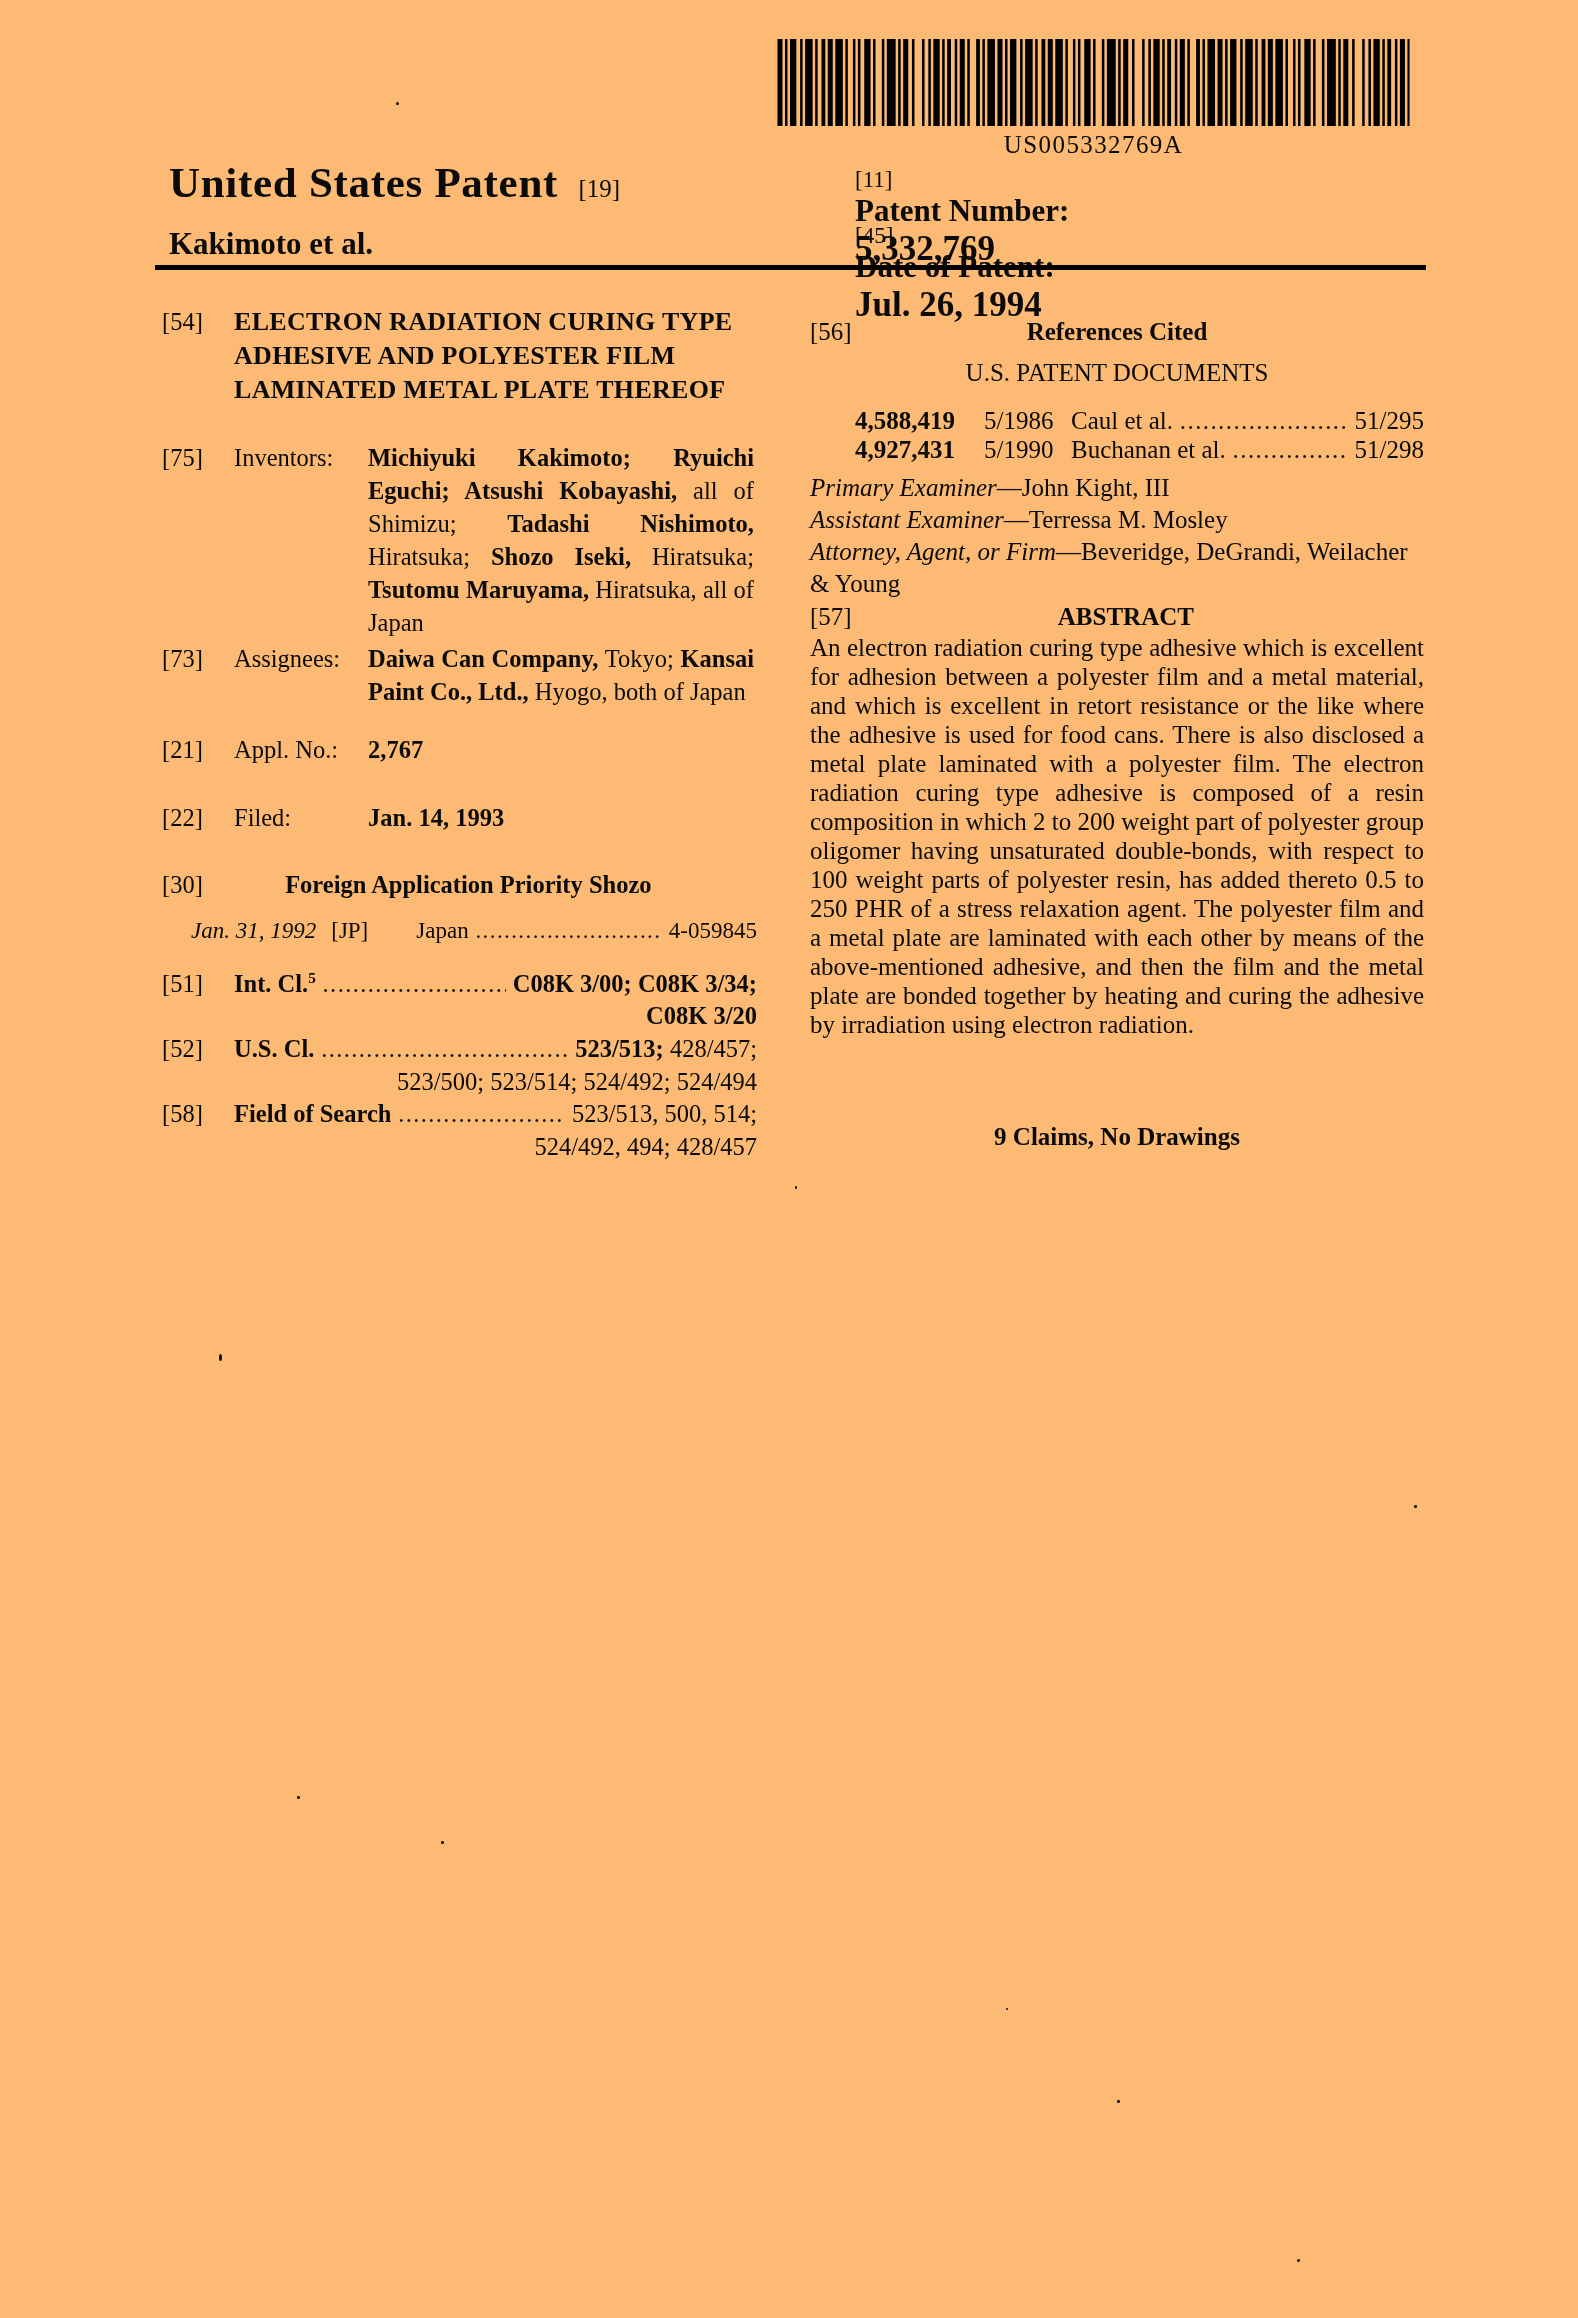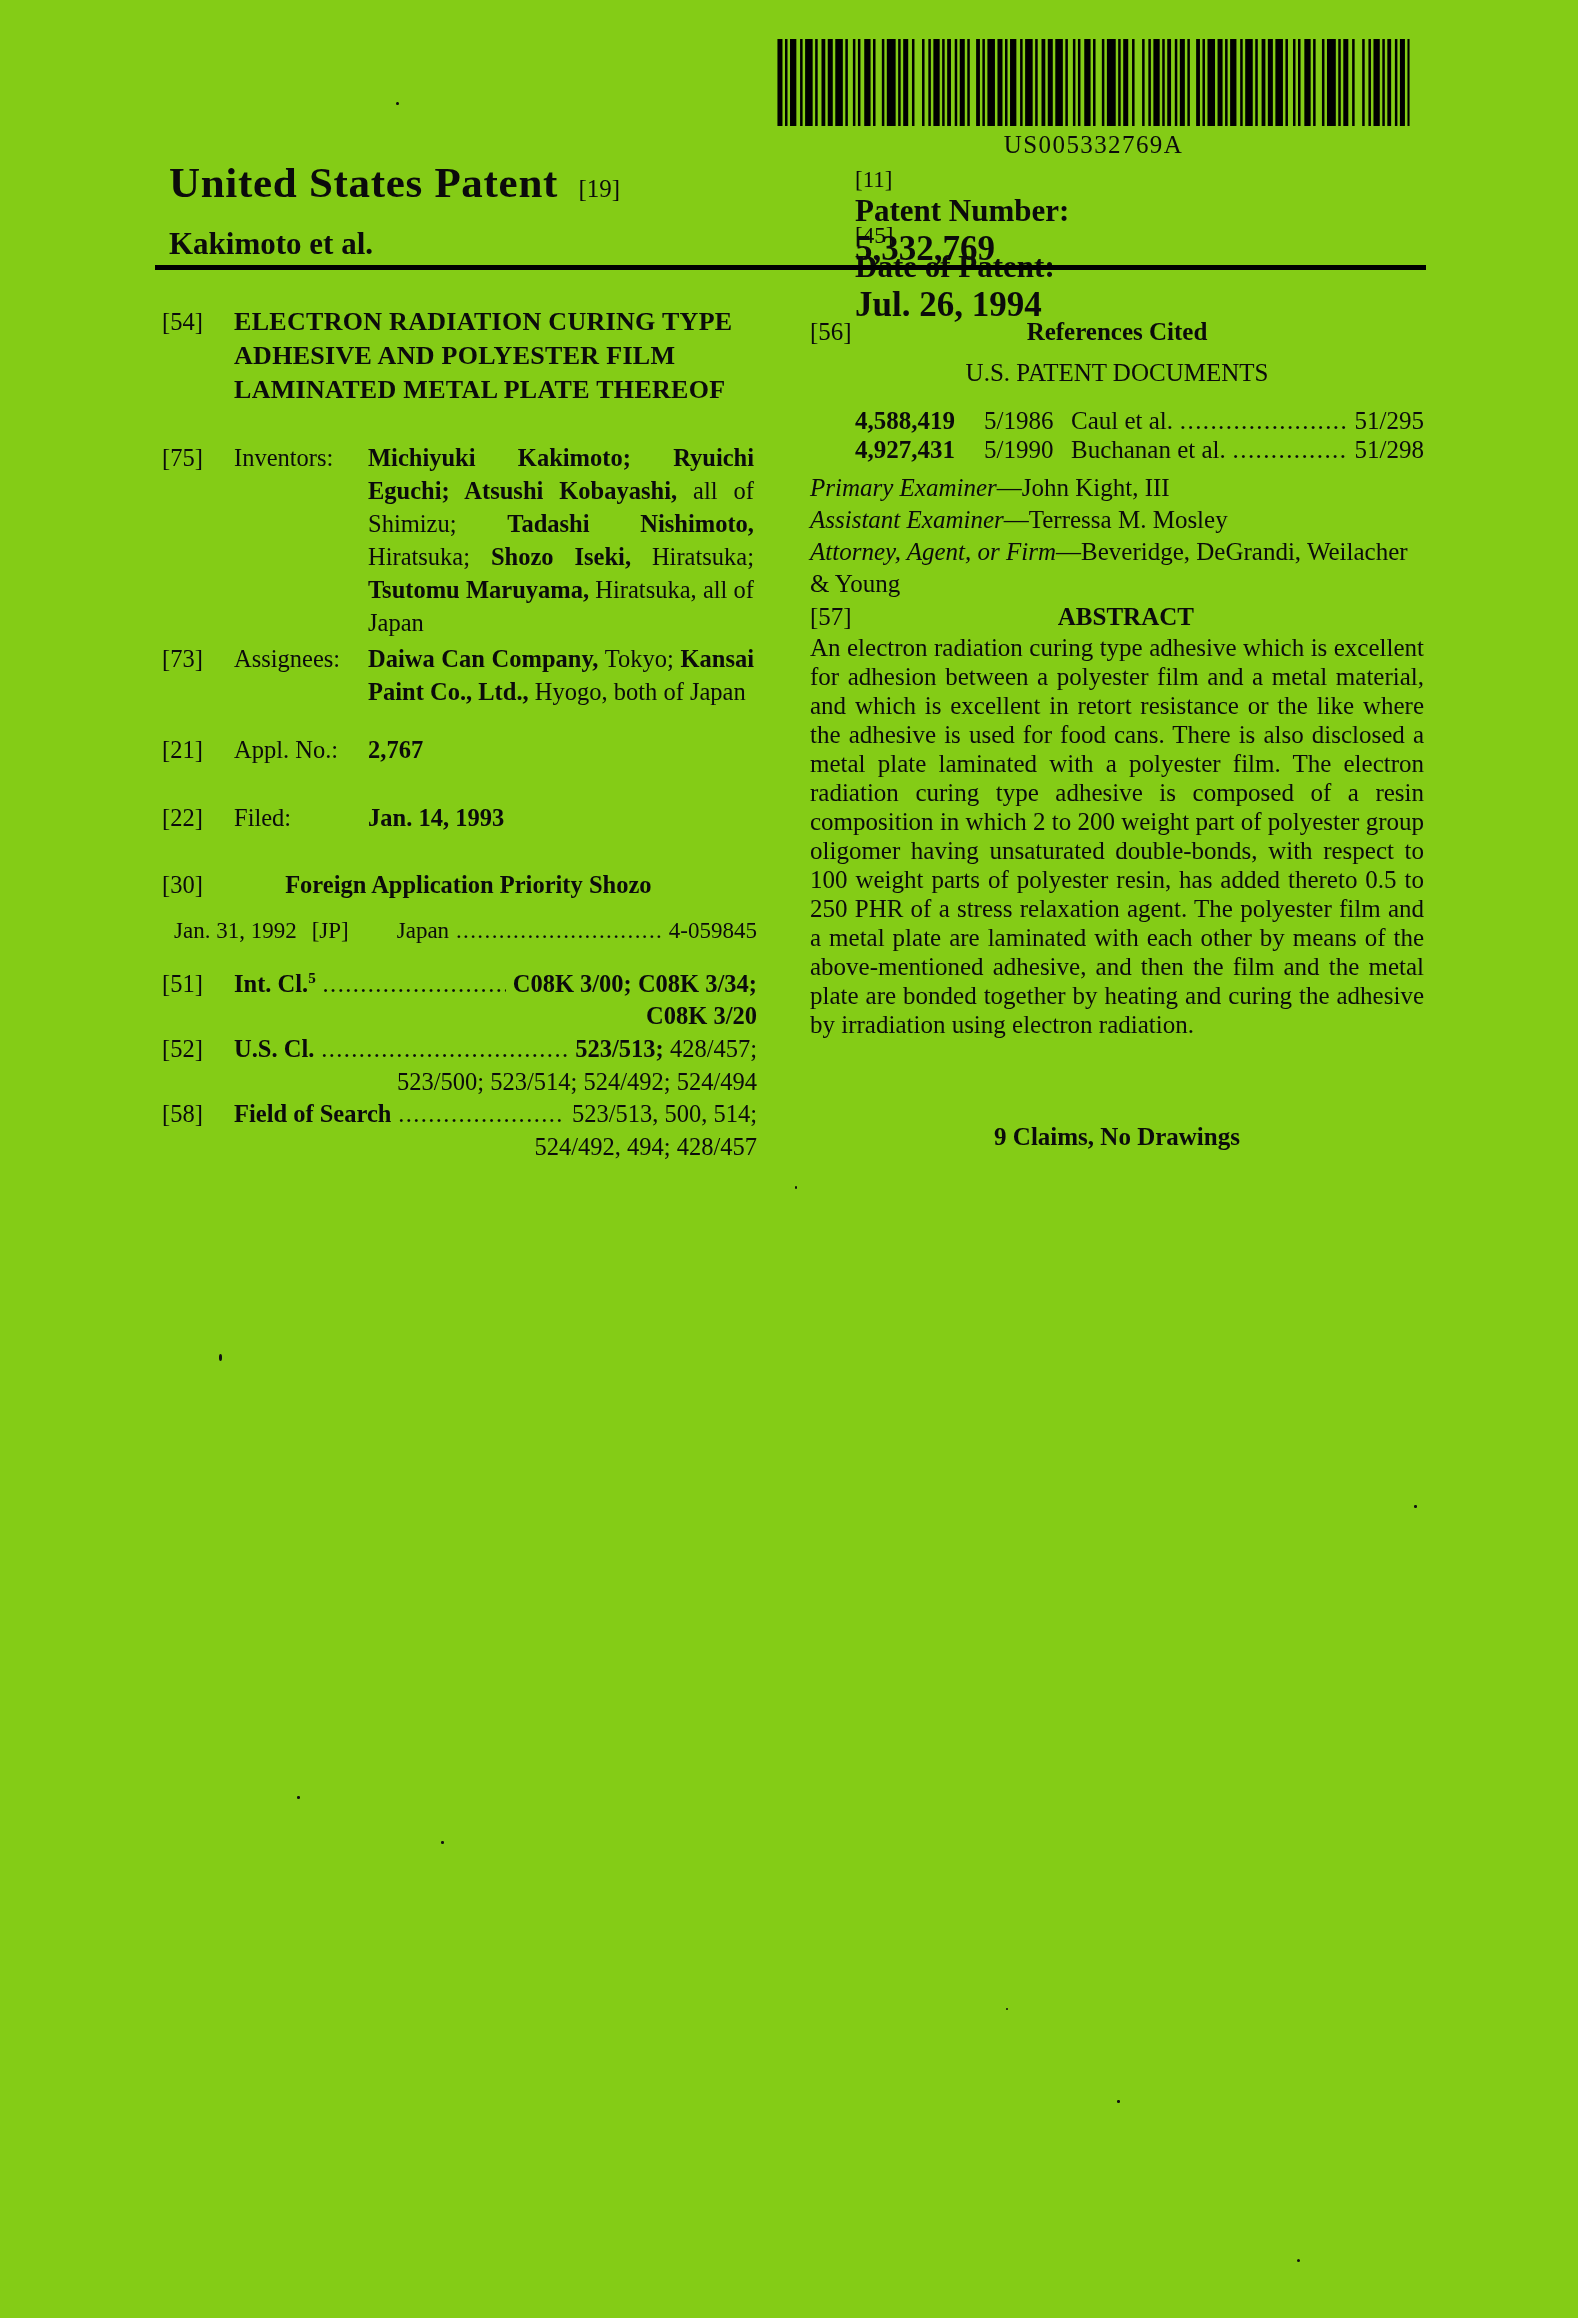--- a/index.html
+++ b/index.html
@@ -1,19 +1,19 @@
 <!DOCTYPE html>
 <html style="font-size:11px"><head>
 <meta charset="utf-8">
 <style>
   html,body{margin:0;padding:0;background:#777;}
   .page{
     position:relative;
     width:1578px;height:2319px;
-    background:#84cc16;
+    background:#fdba74;
     color:#0b0b0b;
     font-family:"Liberation Serif","DejaVu Serif",serif;
     overflow:hidden;
   }
   
   .barcode-wrap{position:absolute;left:777px;top:39px;width:633px;height:87px;}
   .barcode-num{
     position:absolute;left:777px;top:131px;width:633px;
     text-align:center;font-size:25px;letter-spacing:1.4px;
   }
@@ -44,21 +44,21 @@
 
   .s54{top:305px;} .s75{top:441px;} .s73{top:642px;}
   .s21{top:733px;} .s22{top:801px;}
   .s30t{top:868px;} .s30r{top:914px;}
   .s51a{top:967px;} .s51b{top:999px;}
   .s52a{top:1032px;} .s52b{top:1065px;}
   .s58a{top:1097px;} .s58b{top:1130px;}
 
   .centerline{text-align:center;font-weight:bold;padding-left:17.7px;}
   .prio{display:flex;align-items:baseline;font-size:23px;}
-  .prio .pdate{flex:none;margin-left:12px;}
+  .prio .pdate{flex:none;margin-left:29px;font-style:italic;}
   .prio .pjp{flex:none;margin-left:15px;}
   .prio .pcountry{flex:none;margin-left:48px;}
   .leader{flex:1 1 0;overflow:hidden;white-space:nowrap;letter-spacing:1.4px;margin:0 6.8px;}
   .prio .pnum{flex:none;text-align:right;}
 
   .clsline{display:flex;align-items:flex-start;}
   .clsline .tagf{flex:none;width:72px;}
   .clsline .lblf{flex:none;font-weight:bold;}
   .clsline .valf{flex:none;}
   .rightalign{text-align:right;}

